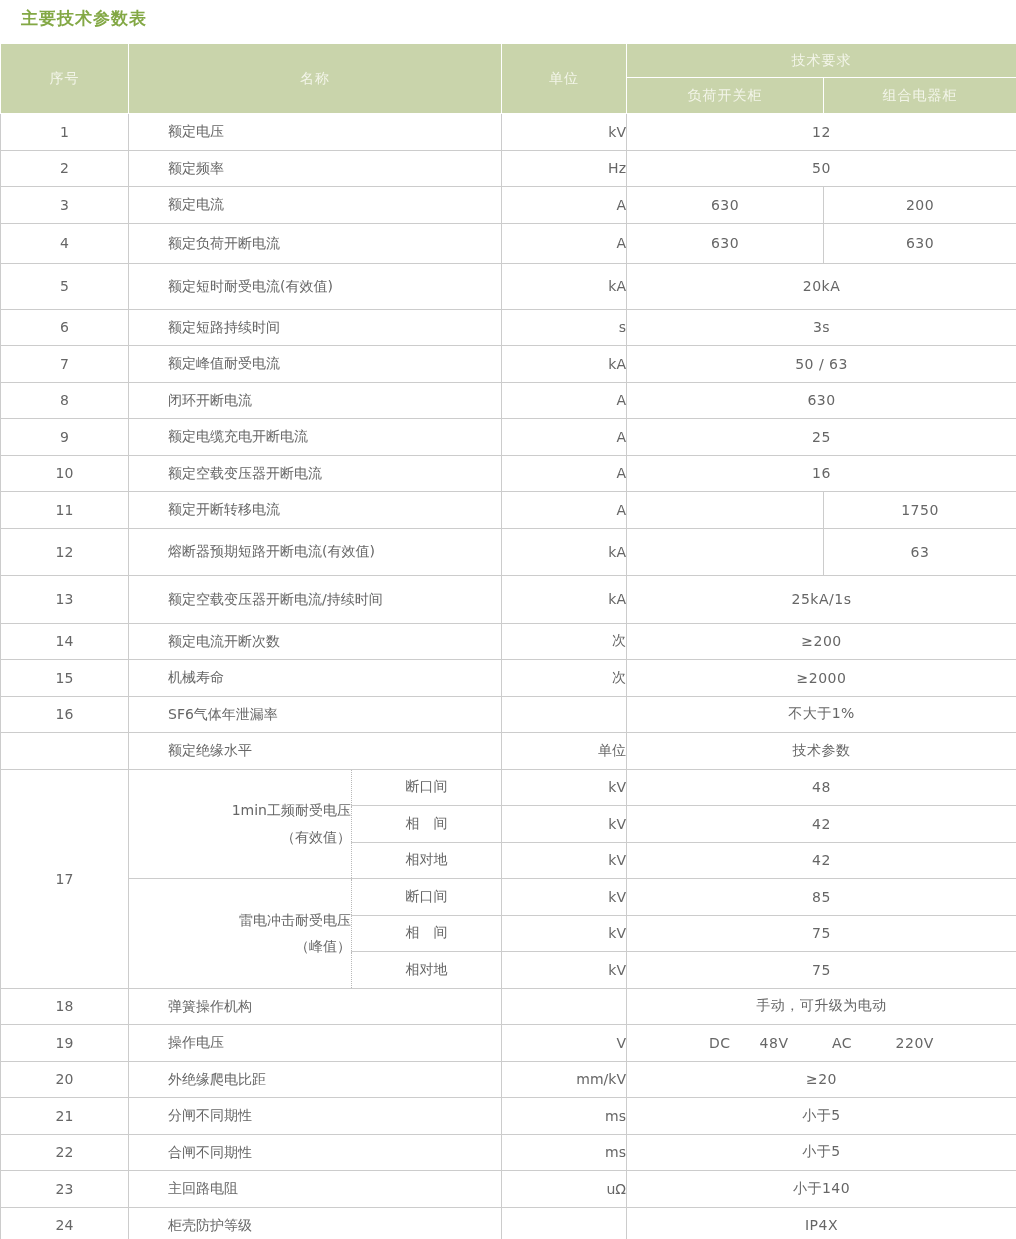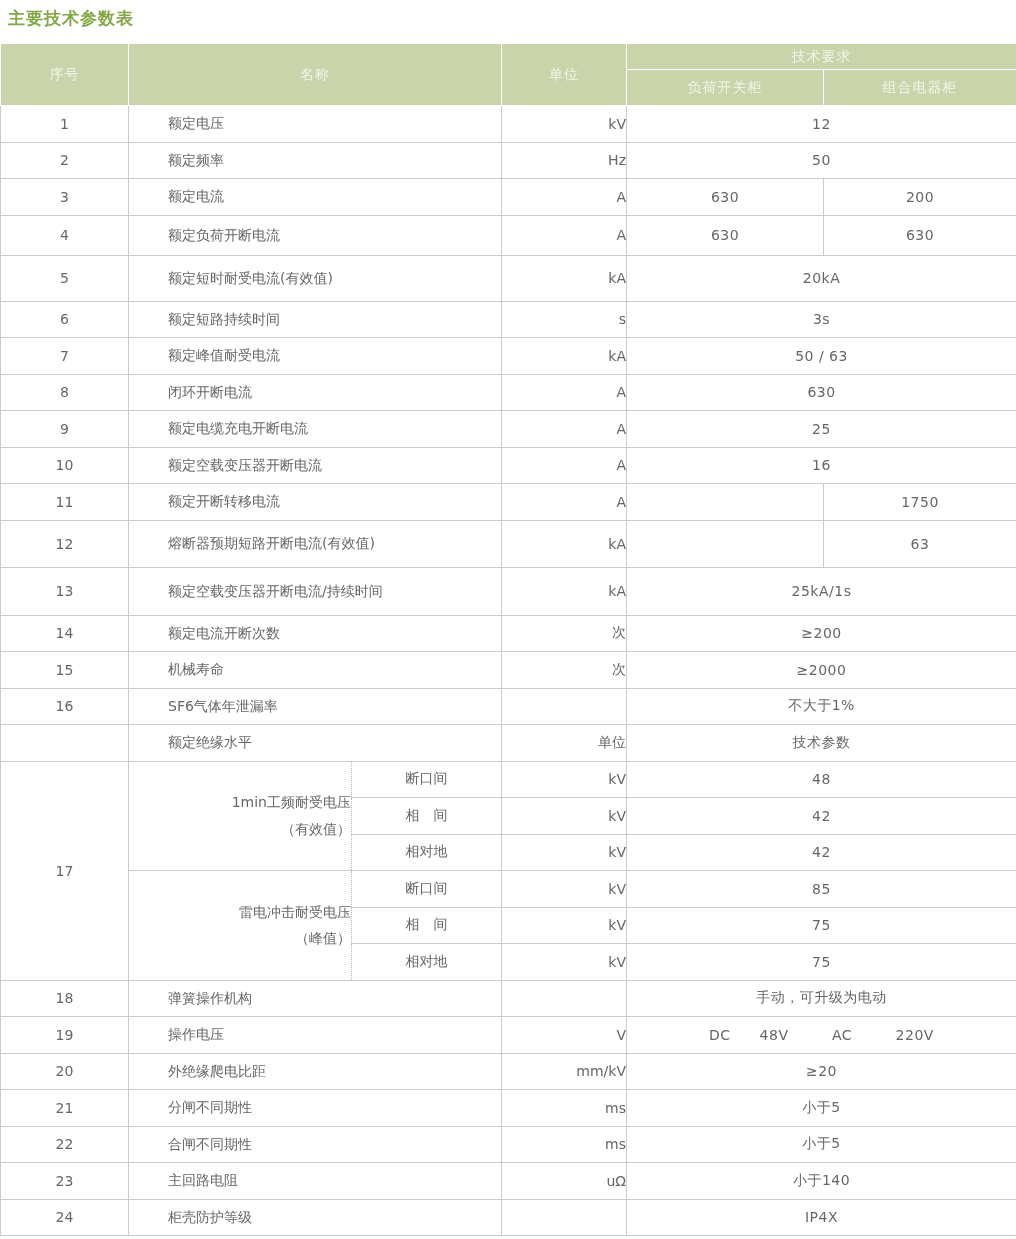--- a/index.html
+++ b/index.html
@@ -6,40 +6,40 @@
   html,body { background:#ffffff; }
   body {
     width:1016px;
     font-family:"DejaVu Sans","Liberation Sans",sans-serif;
     color:#666666;
   }
   .page-title {
     font-size:17px;
     font-weight:bold;
     color:#83a845;
-    padding:7px 0 0 8px;
+    padding:7px 0 0 21px;
     letter-spacing:1px;
   }
   table.params {
     width:1016px;
     border-collapse:collapse;
     table-layout:fixed;
     margin-top:13px;
   }
   
   thead th {
     background:#c9d4ab;
     color:#f3f5e9;
     font-weight:normal;
     font-size:14px;
     border:1px solid #ffffff;
     text-align:center;
     letter-spacing:1px;
   }
-  tr.head-top th { height:26px; }
+  tr.head-top th { height:34px; }
   tr.head-sub th { height:36px; }
   
   tbody td {
     border:1px solid #cccccc;
     font-size:14px;
     color:#666666;
     height:36.5px;
     vertical-align:middle;
     background:#ffffff;
   }

